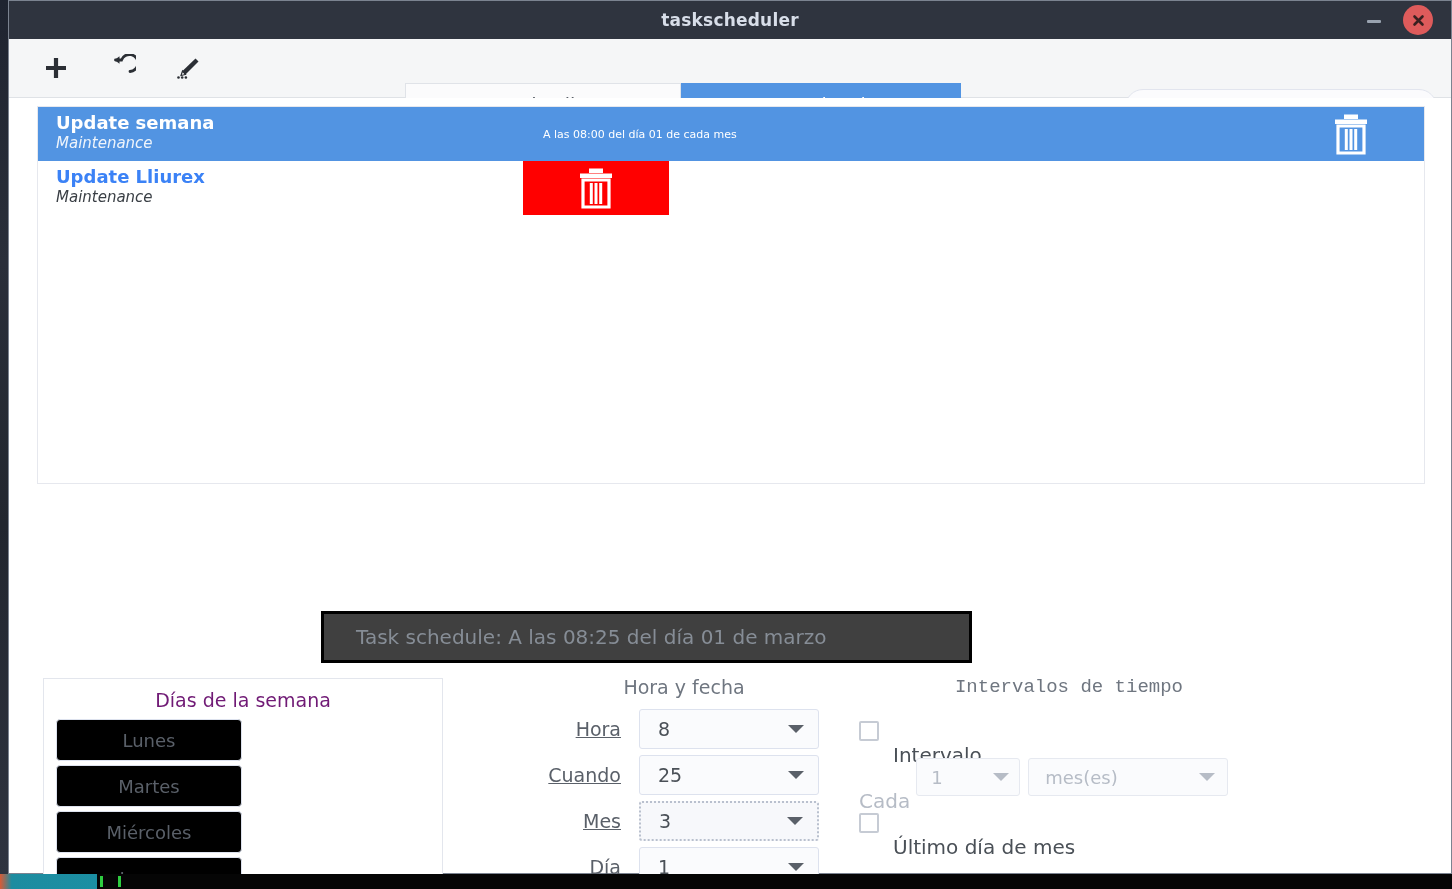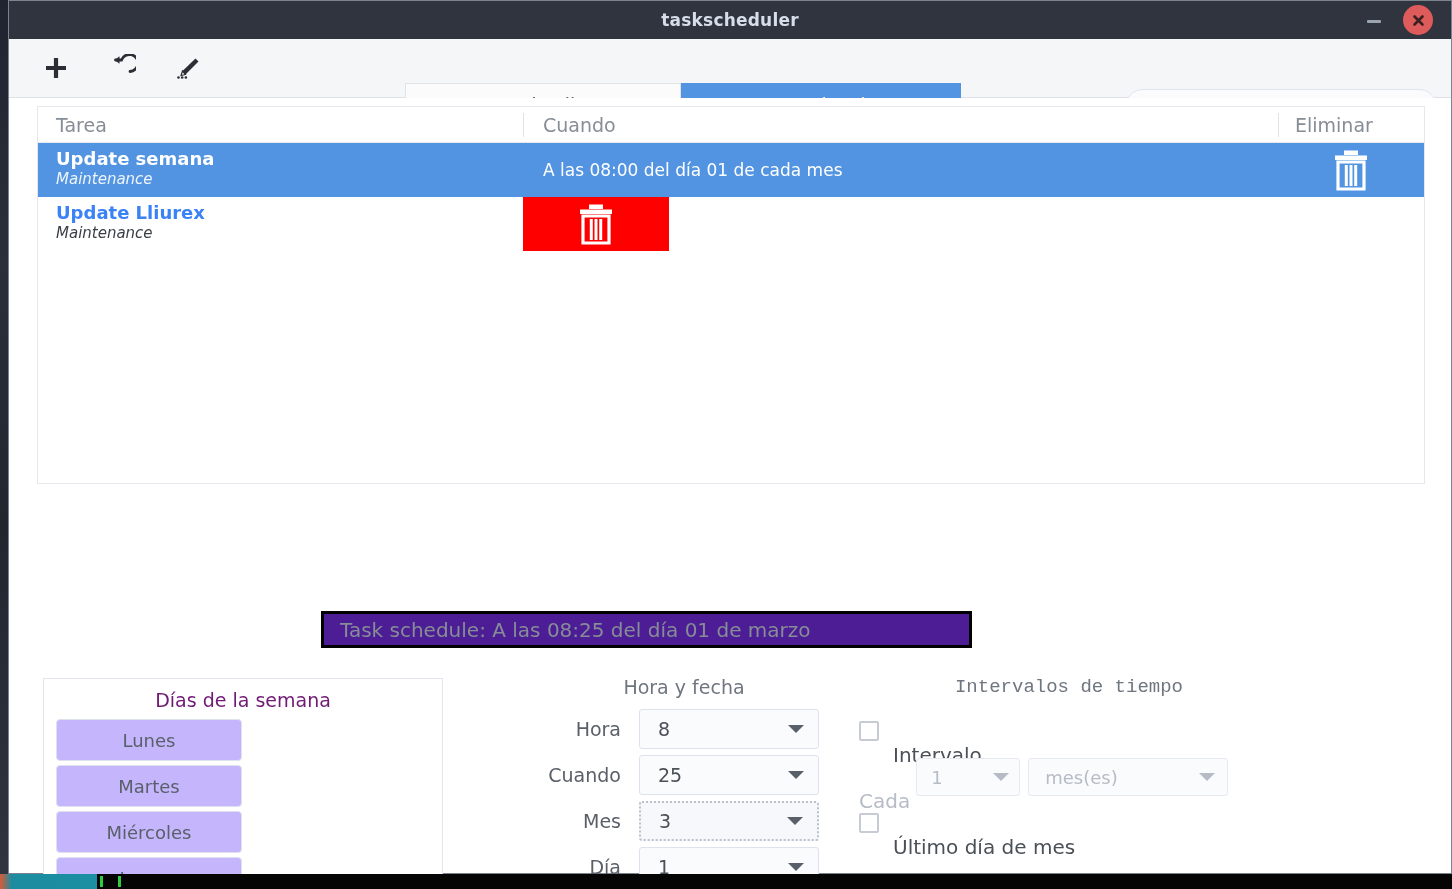--- a/index.html
+++ b/index.html
@@ -129,67 +129,67 @@
 
   .trow {
     display: flex; height: 54px; align-items: center; cursor: pointer;
   }
   .trow.selected { background: #5294e2; }
   .trow .c-task { width: 485px; padding-left: 18px; box-sizing: border-box; }
   .trow .c-task .t-name { font-size: 18px; font-weight: bold; color: #3b82f6; line-height: 1.05; }
   .trow .c-task .t-sub { font-size: 15px; font-style: italic; color: #3a3f45; line-height: 1.35; }
   .trow.selected .c-task .t-name { color: #ffffff; }
   .trow.selected .c-task .t-sub  { color: #eef4fb; }
-  .trow .c-when { flex: 1; padding-left: 20px; font-size: 17px; color: #3b4046; box-sizing: border-box; }
+  .trow .c-when { flex: 1; padding-left: 20px; font-size: 11px; color: #3b4046; box-sizing: border-box; }
   .trow.selected .c-when { color: #ffffff; }
   .trow .c-del {
     width: 146px; height: 54px; display: flex; align-items: center; justify-content: center;
     box-sizing: border-box;
   }
   .c-del.danger { background: #ff0000; }
 
   
   .sched-frame {
-    position: absolute; left: 312px; top: 513px; width: 651px; height: 37px;
-    border: 3px solid #000; box-sizing: border-box; background: #4c1d95;
-    display: flex; align-items: center;
+    position: absolute; left: 312px; top: 513px; width: 651px; height: 52px;
+    border: 3px solid #000; box-sizing: border-box; background: #404040;
+    display: flex; align-items: center; padding-left: 16px;
   }
   .sched-text {
     font-size: 20px; color: #868d96; padding-left: 16px;
   }
 
   
   .panels {
     position: absolute; left: 0; top: 570px; width: 100%; height: 300px;
   }
   .days-panel {
     position: absolute; left: 34px; top: 10px; width: 400px; height: 278px;
     border: 1px solid #e3e6ed; box-sizing: border-box; background: #fff;
     padding: 10px 12px; 
   }
   .panel-title {
     text-align: center; font-size: 19px; color: #701a75; margin-bottom: 8px;
   }
   .days-grid { display: flex; flex-wrap: wrap; gap: 0; }
   .daybtn {
     width: 186px; height: 42px; margin: 0 6px 4px 0;
-    background: #c4b5fd; border: 1px solid #dde2ee; border-radius: 4px;
+    background: #000000; border: 1px solid #dde2ee; border-radius: 4px;
     display: flex; align-items: center; justify-content: center;
     font-size: 18px; color: #5a6069; cursor: pointer; box-sizing: border-box;
   }
   .days-col { display: flex; flex-direction: column; }
 
   .time-panel {
     position: absolute; left: 470px; top: 8px; width: 380px;
   }
   .time-title { text-align: center; font-size: 19px; color: #6f7680; margin-bottom: 8px; padding-left: 30px;}
   .time-row { display: flex; align-items: center; height: 46px; }
   .time-label {
     width: 160px; text-align: right; padding-right: 18px;
-    font-size: 19px; color: #5a6069; box-sizing: border-box;
+    font-size: 19px; color: #5a6069; box-sizing: border-box; text-decoration: underline;
   }
   .combo {
     width: 180px; height: 40px; background: #fafbfd;
     border: 1px solid #dde2ee; border-radius: 3px;
     display: flex; align-items: center; justify-content: space-between;
     padding: 0 14px 0 18px; box-sizing: border-box; cursor: pointer;
     font-size: 19px; color: #4a5057;
   }
   .combo.focused { border: 2px dotted #b9c0ce; background: #f7f8fb; }
   .caret {
@@ -274,25 +274,20 @@
           <circle cx="8" cy="8" r="5.6" fill="none" stroke="#9aa0a8" stroke-width="2.1"></circle>
           <path d="M12.3 12.3 L17 17" stroke="#9aa0a8" stroke-width="2.1" stroke-linecap="round"></path>
         </svg>
         <input type="text" value="" placeholder="" style="">
       </div>
     </div>
 
     <div class="content">
 
       <div class="table-wrap">
-        <div class="thead">
-          <div class="th-tarea">Tarea</div>
-          <div class="th-cuando">Cuando</div>
-          <div class="th-eliminar">Eliminar</div>
-        </div>
 
         <div class="trow selected">
           <div class="c-task">
             <div class="t-name">Update semana</div>
             <div class="t-sub">Maintenance</div>
           </div>
           <div class="c-when">A las 08:00 del día 01 de cada mes</div>
           <div class="c-del">
             <svg width="40" height="42" viewBox="0 0 40 42">
               <rect x="13" y="1.5" width="14" height="4.5" fill="#ffffff"></rect>

